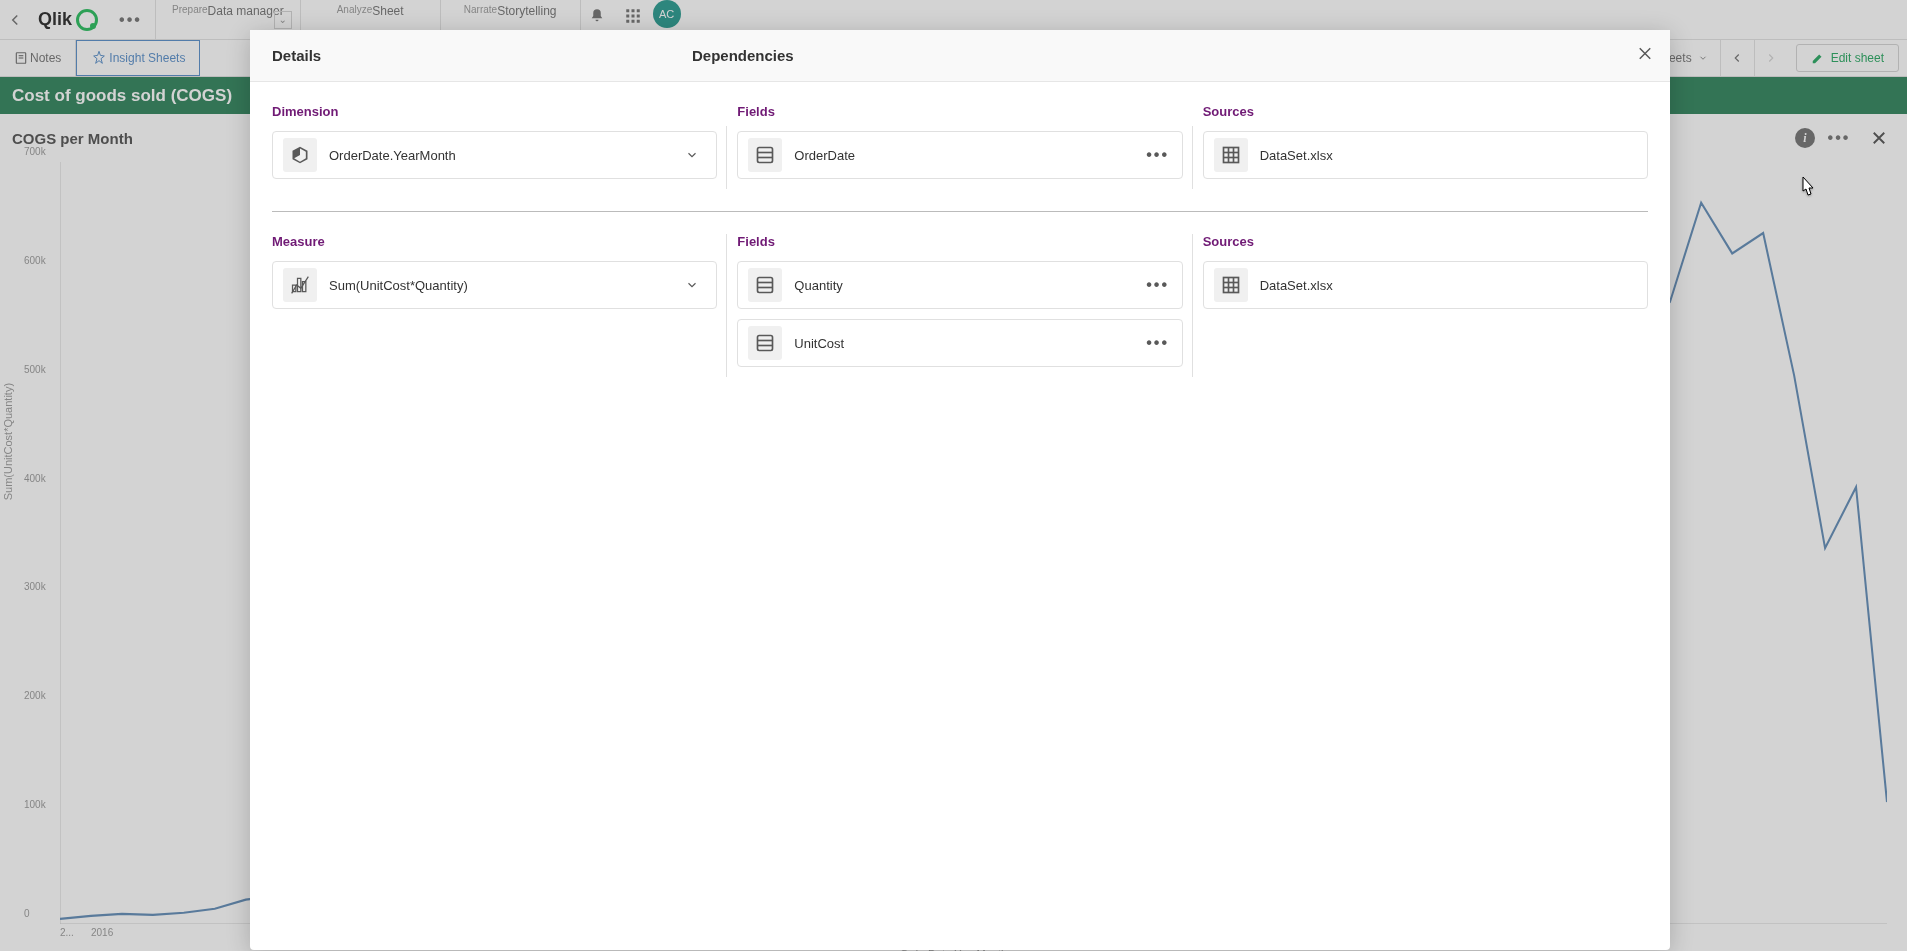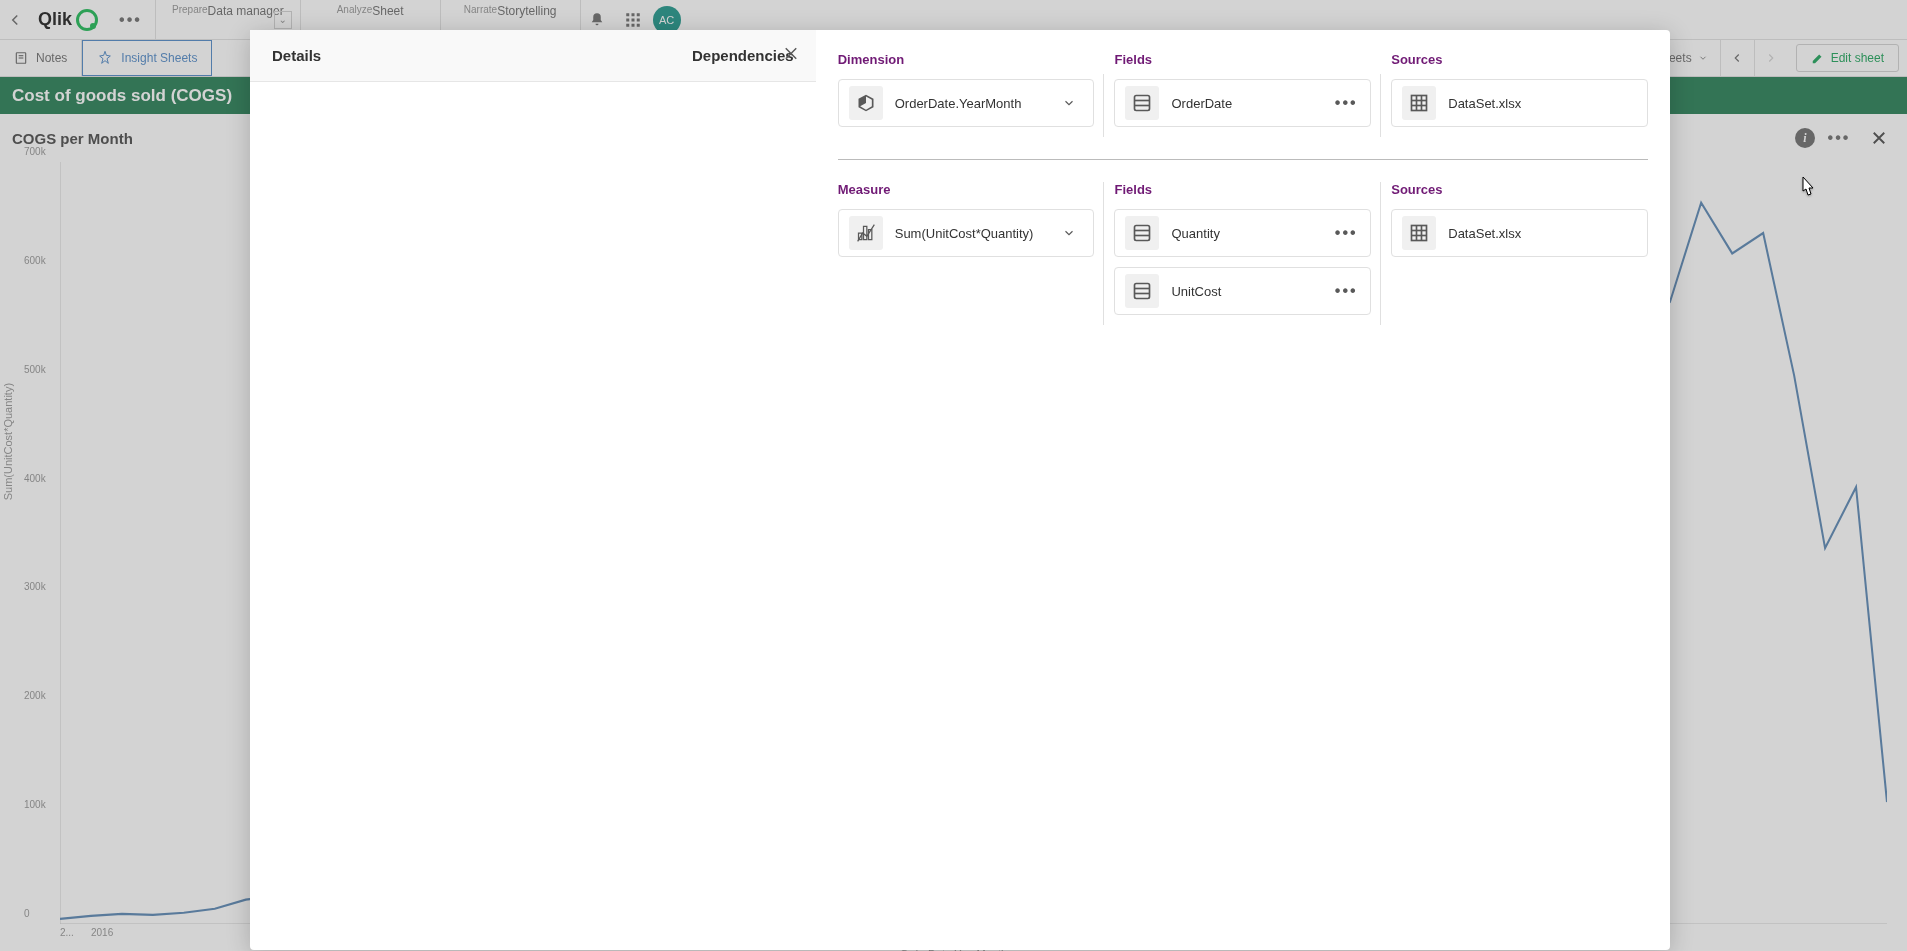--- a/index.html
+++ b/index.html
@@ -11,27 +11,27 @@
 .qlik-logo { display: flex; align-items: center; font-weight: bold; font-size: 18px; padding: 0 8px; }
 .qlik-q { width: 22px; height: 22px; border: 3px solid #00b140; border-radius: 50%; position: relative; margin-left: 4px; }
 .qlik-q::after { content: ''; position: absolute; width: 6px; height: 6px; background: #00b140; border-radius: 50%; bottom: -1px; right: -1px; }
 .nav-more { width: 50px; display: flex; align-items: center; justify-content: center; cursor: pointer; color: #595959; border-right: 1px solid #ddd; height: 100%;}
 .nav-tab { padding: 4px 16px; border-right: 1px solid #ddd; height: 100%; display: flex; flex-direction: row; justify-content: center; min-width: 140px; position: relative; }
 .nav-tab-label { font-size: 10px; color: #888; }
 .nav-tab-value { font-size: 12px; color: #595959; }
 .nav-tab.prepare .chev { position: absolute; right: 8px; top: 50%; transform: translateY(-50%); border: 1px solid #ccc; width: 18px; height: 18px; display: flex; align-items: center; justify-content: center; font-size: 10px; color: #888; }
 .nav-center { flex: 1; display: flex; align-items: center; justify-content: center; }
 .nav-center-title { font-size: 14px; color: #595959; display: flex; align-items: center; gap: 6px; cursor: pointer; }
-.nav-right { display: flex; align-items: center; gap: 4px; padding-right: 10px; height: 100%;}
+.nav-right { display: flex; gap: 4px; padding-right: 10px; height: 100%;}
 .icon-btn { width: 32px; height: 32px; display: flex; align-items: center; justify-content: center; cursor: pointer; color: #595959; }
 .avatar { width: 28px; height: 28px; border-radius: 50%; background: #00897b; color: #fff; display: flex; align-items: center; justify-content: center; font-size: 11px; font-weight: 500; }
 
 
 .toolbar { height: 37px; background: #fff; border-bottom: 1px solid #ddd; display: flex; align-items: center; }
-.toolbar-btn { height: 100%; padding: 0 14px; display: flex; align-items: center; gap: 8px; font-size: 12px; color: #595959; border-right: 1px solid #ddd; cursor: pointer; }
+.toolbar-btn { height: 100%; padding: 0 14px; display: flex; align-items: center; gap: 2px; font-size: 12px; color: #595959; border-right: 1px solid #ddd; cursor: pointer; }
 .toolbar-btn.active { border: 1px solid #3a7ac0; background: #fff; }
 .toolbar-spacer { flex: 1; }
 .toolbar-right { display: flex; align-items: center; height: 100%; }
 .sheets-btn { padding: 0 12px; display: flex; align-items: center; gap: 6px; font-size: 12px; color: #595959; height: 100%; border-left: 1px solid #ddd; cursor: pointer; }
 .arrow-btn { width: 34px; height: 100%; display: flex; align-items: center; justify-content: center; color: #595959; border-left: 1px solid #ddd; cursor: pointer; }
 .arrow-btn.disabled { color: #ccc; }
 .edit-btn { padding: 0 14px; display: flex; align-items: center; gap: 6px; font-size: 12px; color: #009845; border: 1px solid #ccc; border-radius: 3px; margin: 0 8px; height: 28px; cursor: pointer; background: #fff; }
 
 
 .sheet-title { height: 37px; background: #0a6e3e; color: #fff; display: flex; align-items: center; padding: 0 12px; font-size: 17px; font-weight: 600; }
@@ -47,21 +47,21 @@
 .x-axis-label { position: absolute; bottom: -16px; left: 50%; transform: translateX(-50%); font-size: 11px; color: #888; }
 .plot-area { width: 100%; height: 100%; position: relative; }
 .plot-area svg { width: 100%; height: 100%; }
 .y-tick { position: absolute; left: -36px; font-size: 10px; color: #888; transform: translateY(-50%); }
 .x-tick { position: absolute; bottom: -14px; font-size: 10px; color: #888; }
 
 
 .overlay { position: absolute; inset: 0; background: rgba(128,128,128,0.35); z-index: 5; pointer-events: none; }
 
 
-.modal { position: absolute; z-index: 10; background: #fff; border-radius: 4px; box-shadow: 0 4px 24px rgba(0,0,0,0.2); left: 250px; top: 30px; width: 1420px; height: 920px; display: flex; flex-direction: row; }
+.modal { position: absolute; z-index: 10; background: #fff; border-radius: 4px; box-shadow: 0 4px 24px rgba(0,0,0,0.2); left: 250px; top: 30px; width: 1420px; height: 920px; display: flex; flex-direction: column; }
 .modal-header { height: 52px; border-bottom: 1px solid #e6e6e6; background: #f9f9f9; display: flex; align-items: center; padding: 0 22px; position: relative; }
 .modal-header-left { font-size: 15px; font-weight: 600; color: #333; width: 420px; }
 .modal-header-center { font-size: 15px; font-weight: 600; color: #333; }
 .modal-close { position: absolute; right: 16px; top: 50%; transform: translateY(-50%); cursor: pointer; font-size: 20px; color: #595959; }
 .modal-body { flex: 1; padding: 22px; overflow-y: auto; }
 .dep-row { display: flex; gap: 20px; padding-bottom: 22px; }
 .dep-row + .dep-row { border-top: 1px solid #bbb; padding-top: 22px; }
 .dep-col { flex: 1; position: relative; }
 .dep-col:not(:last-child)::after { content: ''; position: absolute; right: -10px; top: 22px; bottom: 0; width: 1px; background: #e0e0e0; }
 .dep-row:nth-child(2) .dep-col:not(:last-child)::after { top: 0; }

